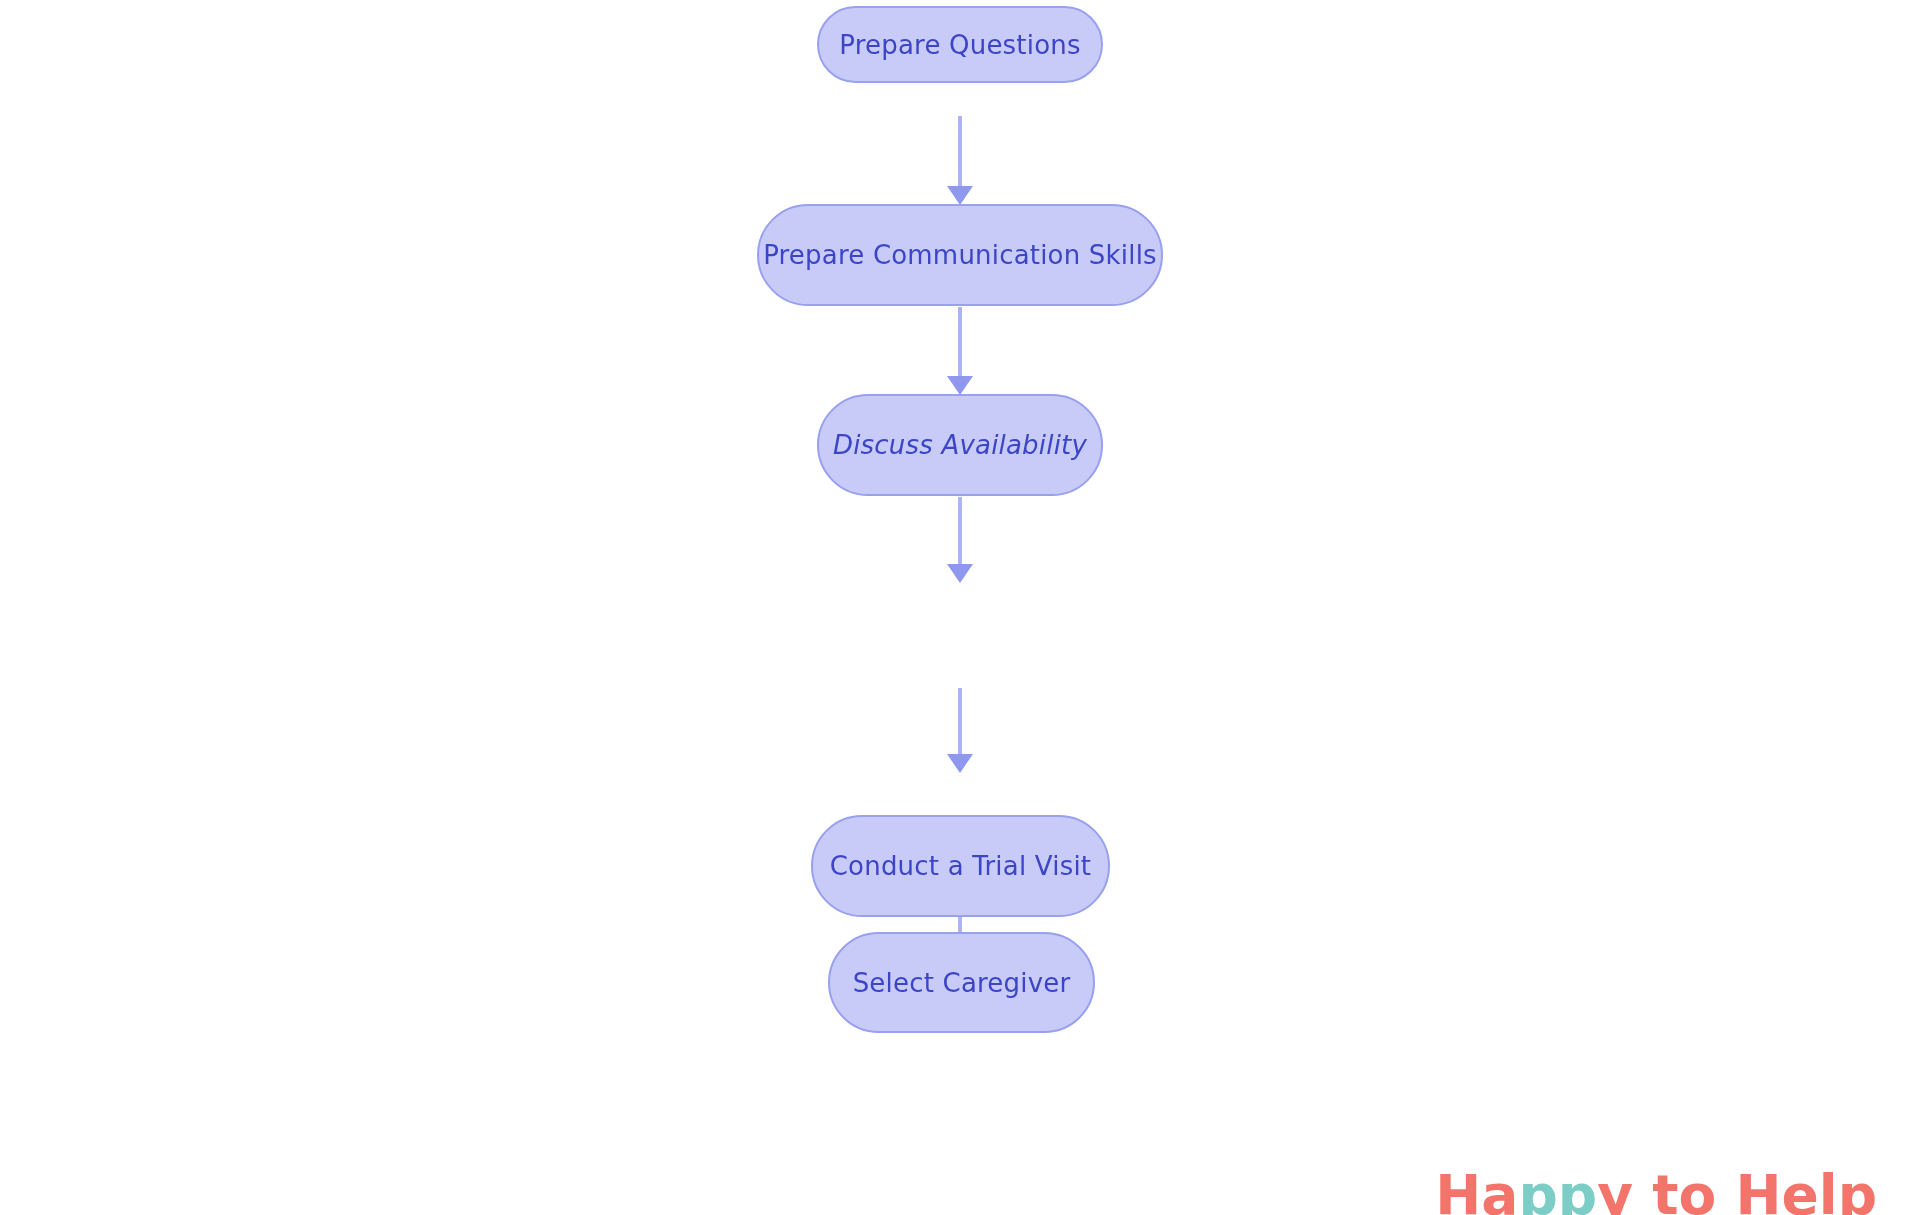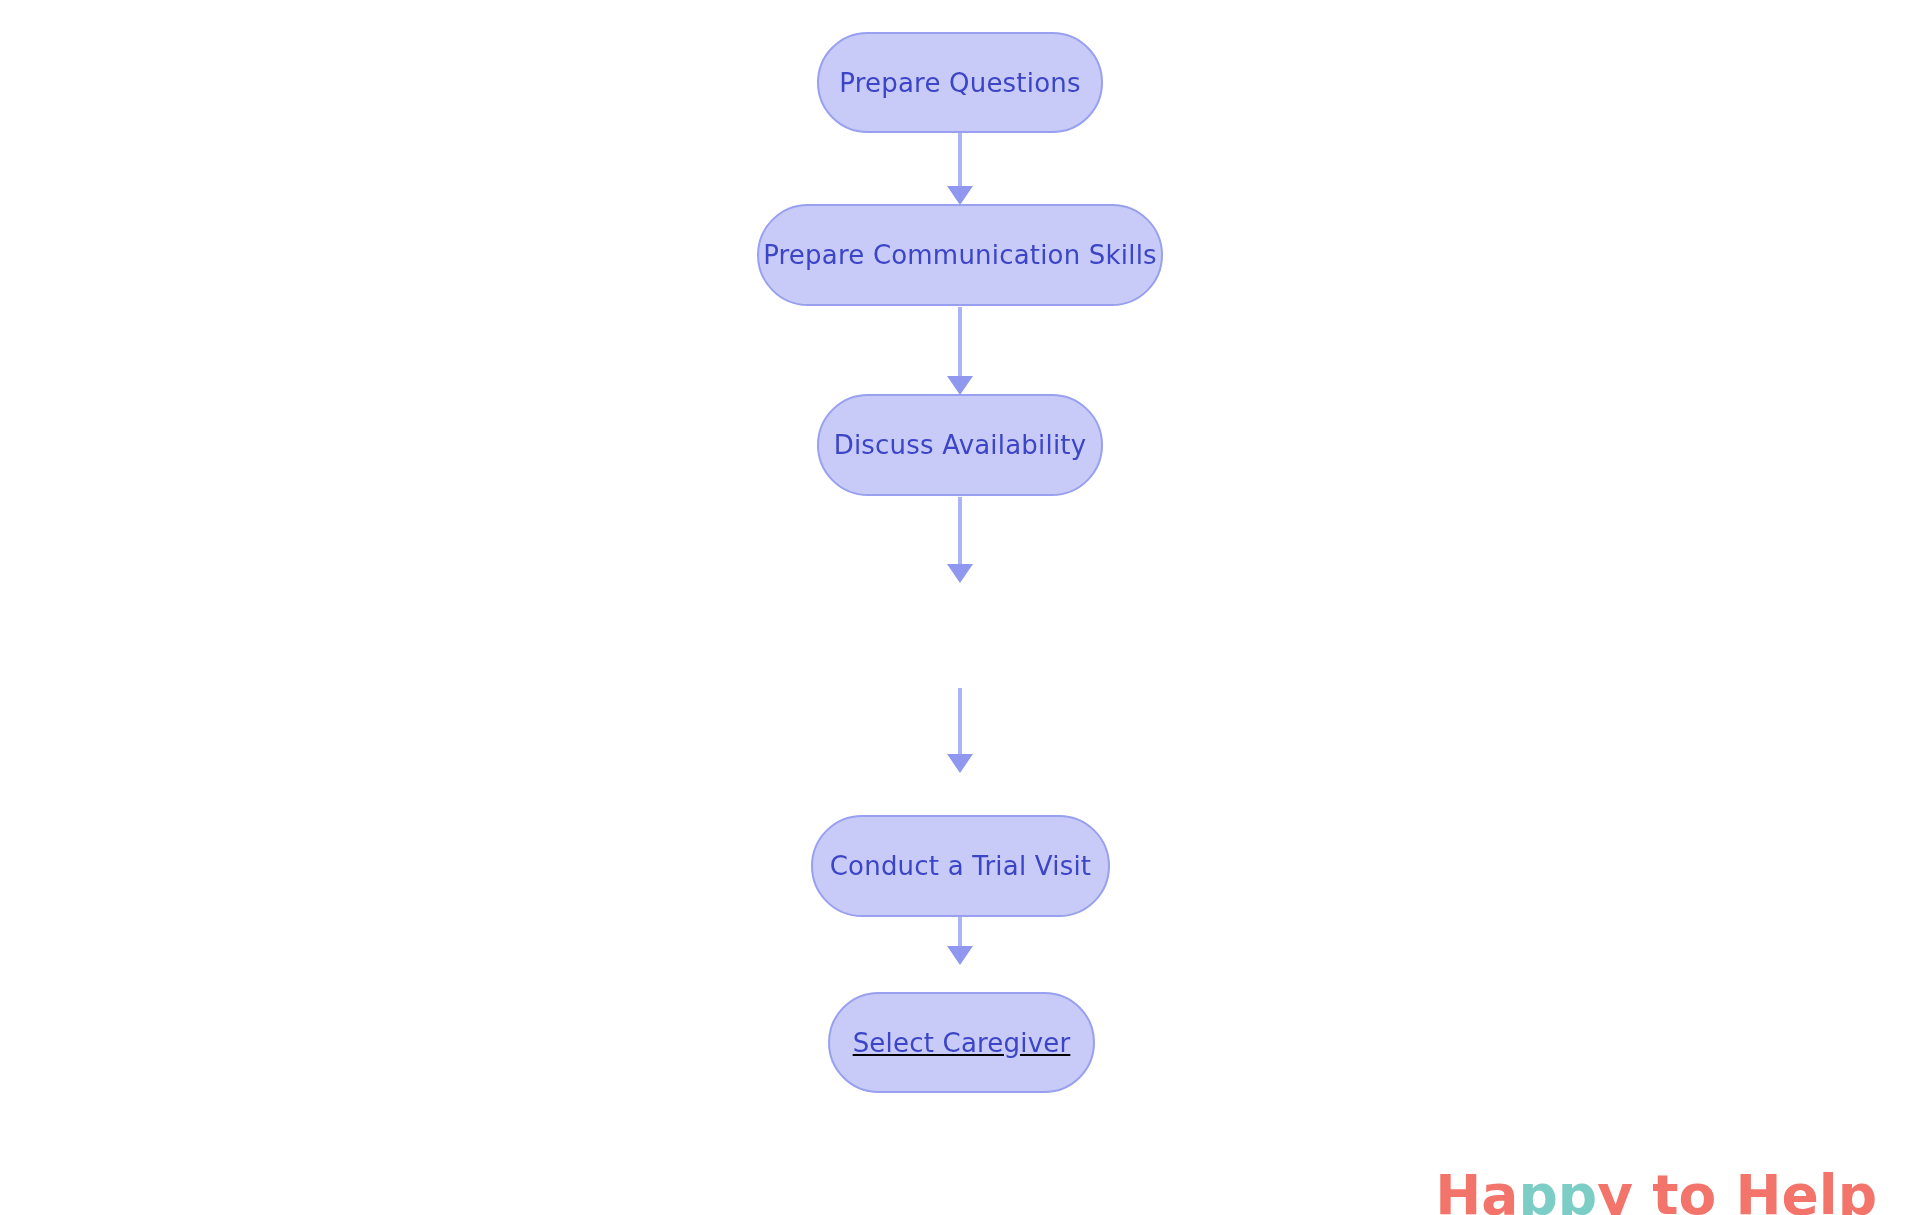--- a/index.html
+++ b/index.html
@@ -84,38 +84,38 @@
     <g>
       <line x1="960" y1="688" x2="960" y2="756"></line>
       <polygon points="947,754 973,754 960,773"></polygon>
     </g>
     <g>
       <line x1="960" y1="877" x2="960" y2="948"></line>
       <polygon points="947,946 973,946 960,965"></polygon>
     </g>
   </svg>
 
-  <div class="node" style="left:817px; top:32px; width:286px; height:101px;">
+  <div class="node" style="left:817px; top:6px; width:286px; height:77px;">
     <span class="node-label">Prepare Questions</span>
   </div>
 
   <div class="node" style="left:757px; top:204px; width:406px; height:102px;">
     <span class="node-label">Prepare Communication Skills</span>
   </div>
 
-  <div class="node" style="left:817px; top:394px; width:286px; height:102px;">
+  <div class="node" style="left:817px; top:394px; width:286px; height:102px;font-style:italic;">
     <span class="node-label">Discuss Availability</span>
   </div>
 
 
   <div class="node" style="left:811px; top:815px; width:299px; height:102px;">
     <span class="node-label">Conduct a Trial Visit</span>
   </div>
 
-  <div class="node" style="left:828px; top:992px; width:267px; height:101px;text-decoration:underline;">
+  <div class="node" style="left:828px; top:932px; width:267px; height:101px;">
     <span class="node-label">Select Caregiver</span>
   </div>
 
   <div class="logo">
     <div class="logo-main">
       <span class="seg-coral">Ha</span><span class="pp-wrap"><span class="seg-teal">pp</span></span><span class="seg-coral">y to Help</span>
     </div>
 
   </div>
 

